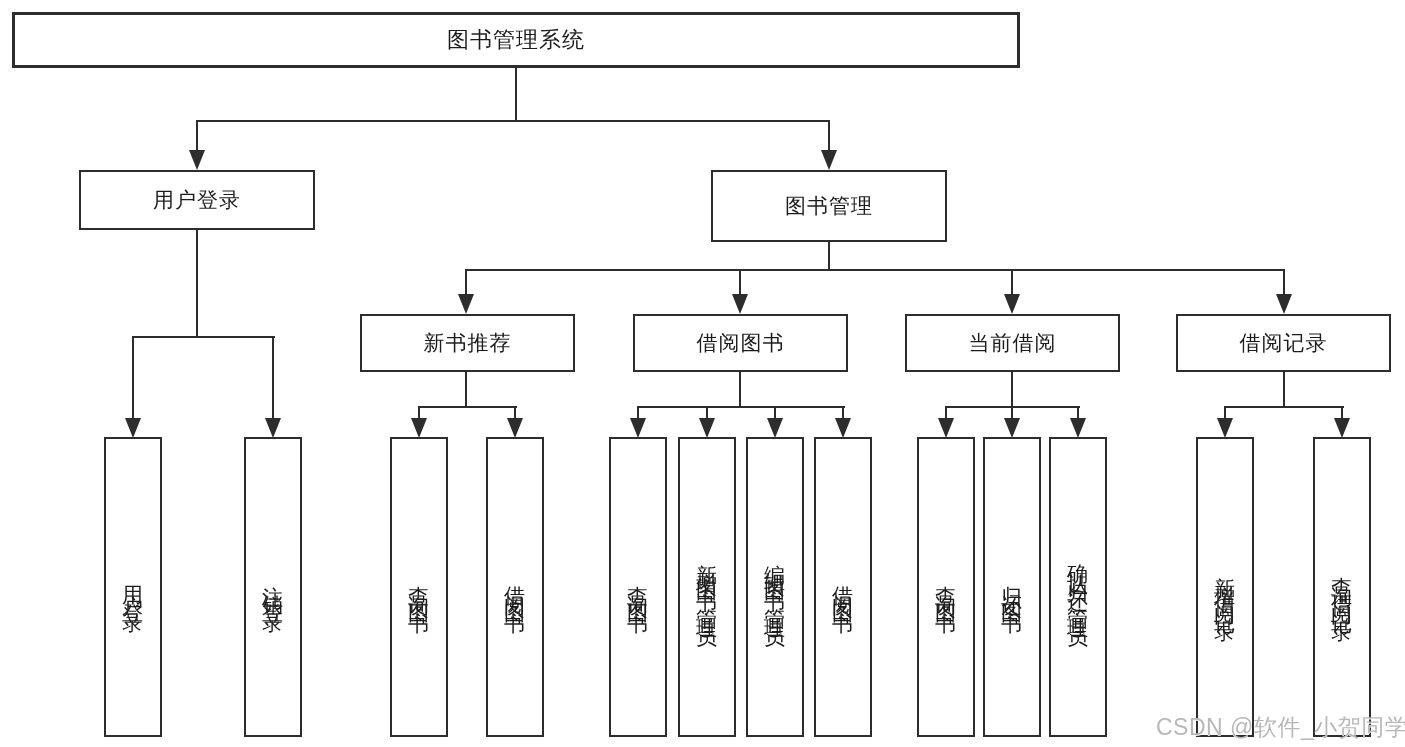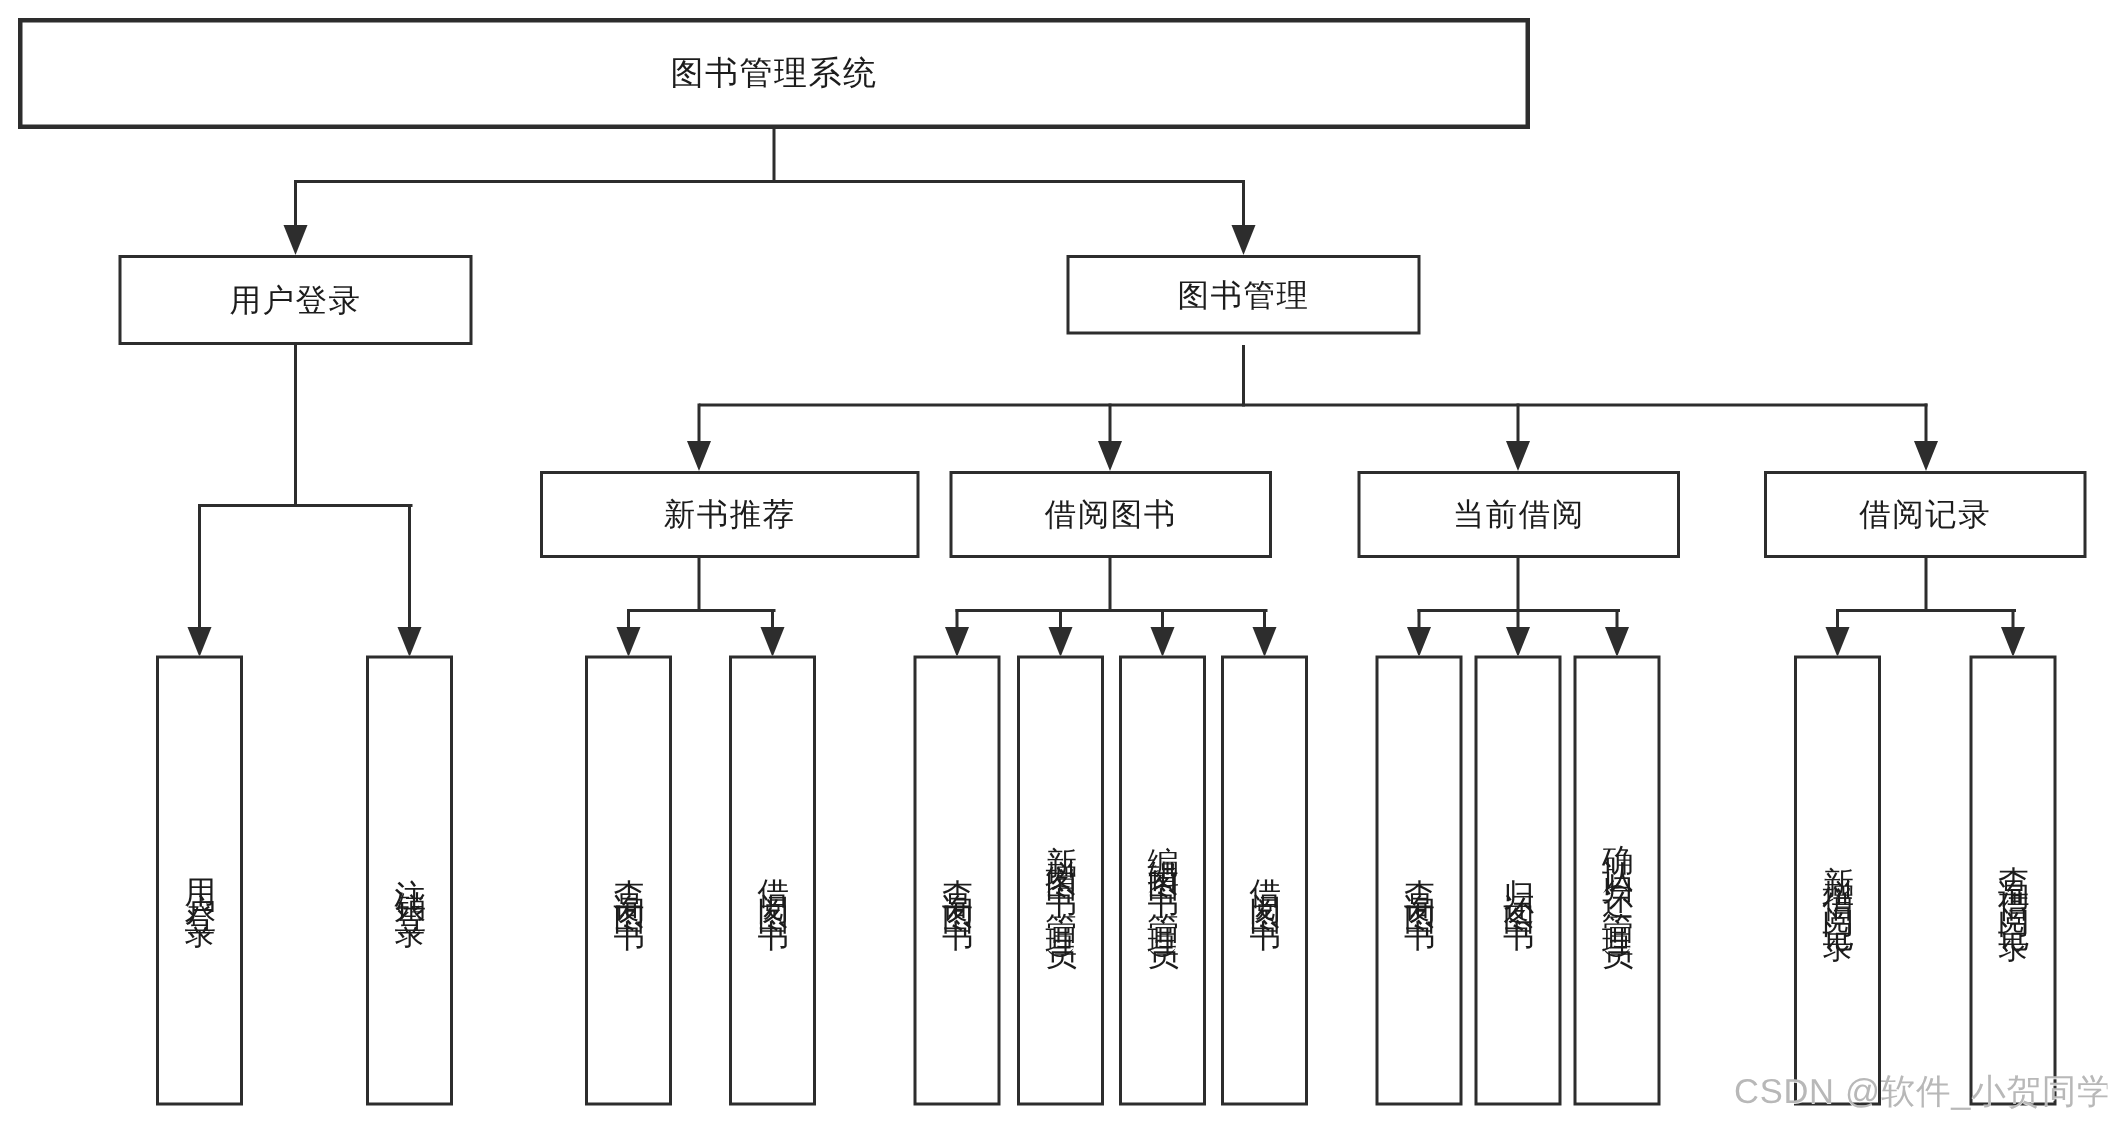--- a/index.html
+++ b/index.html
@@ -68,35 +68,35 @@
     text-shadow: 0 1px 0 rgba(255,255,255,0.85);
     z-index: 5;
     white-space: nowrap;
   }
 </style>
 </head>
 <body>
 
 <div class="canvas">
 
-  <div class="box root" style="left:12px; top:12px; width:1008px; height:74px;">
+  <div class="box root" style="left:12px; top:12px; width:1008px; height:56px;">
     <span>图书管理系统</span>
   </div>
 
   <div class="vline" style="left:515px; top:68px; height:54px;"></div>
   <div class="hline" style="left:196px; top:120px; width:634px;"></div>
   <div class="vline" style="left:196px; top:120px; height:32px;"></div>
   <div class="arrowhead" style="left:189px; top:150px;"></div>
   <div class="vline" style="left:828px; top:120px; height:32px;"></div>
   <div class="arrowhead" style="left:821px; top:150px;"></div>
 
   <div class="box" style="left:79px; top:170px; width:236px; height:60px;">
     <span>用户登录</span>
   </div>
-  <div class="box" style="left:711px; top:170px; width:236px; height:53px;">
+  <div class="box" style="left:711px; top:170px; width:236px; height:72px;">
     <span>图书管理</span>
   </div>
 
   <div class="vline" style="left:196px; top:230px; height:108px;"></div>
   <div class="hline" style="left:132px; top:336px; width:143px;"></div>
   <div class="vline" style="left:132px; top:336px; height:84px;"></div>
   <div class="arrowhead" style="left:125px; top:418px;"></div>
   <div class="vline" style="left:272px; top:336px; height:84px;"></div>
   <div class="arrowhead" style="left:265px; top:418px;"></div>
 
@@ -104,21 +104,21 @@
   <div class="hline" style="left:466px; top:269px; width:819px;"></div>
   <div class="vline" style="left:465px; top:269px; height:27px;"></div>
   <div class="arrowhead" style="left:458px; top:294px;"></div>
   <div class="vline" style="left:739px; top:269px; height:27px;"></div>
   <div class="arrowhead" style="left:732px; top:294px;"></div>
   <div class="vline" style="left:1011px; top:269px; height:27px;"></div>
   <div class="arrowhead" style="left:1004px; top:294px;"></div>
   <div class="vline" style="left:1283px; top:269px; height:27px;"></div>
   <div class="arrowhead" style="left:1276px; top:294px;"></div>
 
-  <div class="box" style="left:360px; top:314px; width:253px; height:58px;">
+  <div class="box" style="left:360px; top:314px; width:215px; height:58px;">
     <span>新书推荐</span>
   </div>
   <div class="box" style="left:633px; top:314px; width:215px; height:58px;">
     <span>借阅图书</span>
   </div>
   <div class="box" style="left:905px; top:314px; width:215px; height:58px;text-align:center;">
     <span>当前借阅</span>
   </div>
   <div class="box" style="left:1176px; top:314px; width:215px; height:58px;">
     <span>借阅记录</span>

